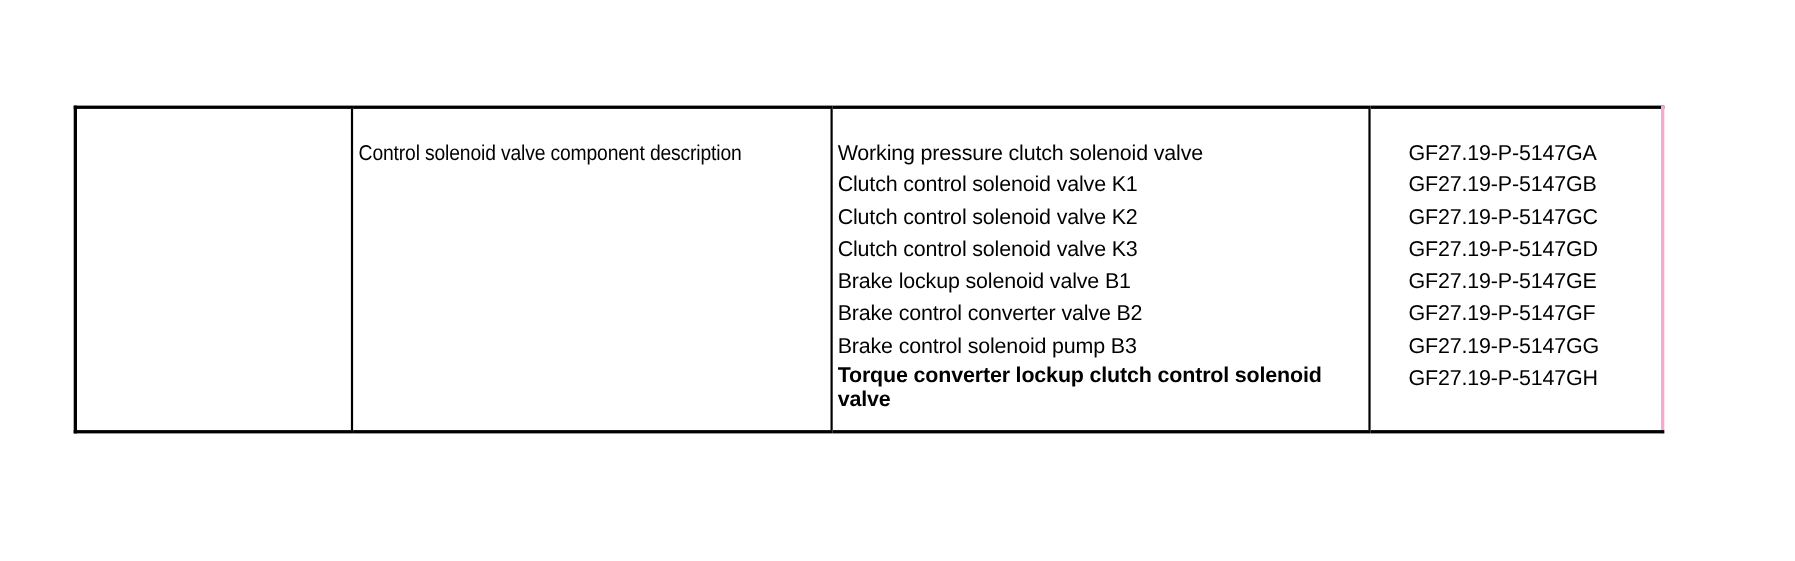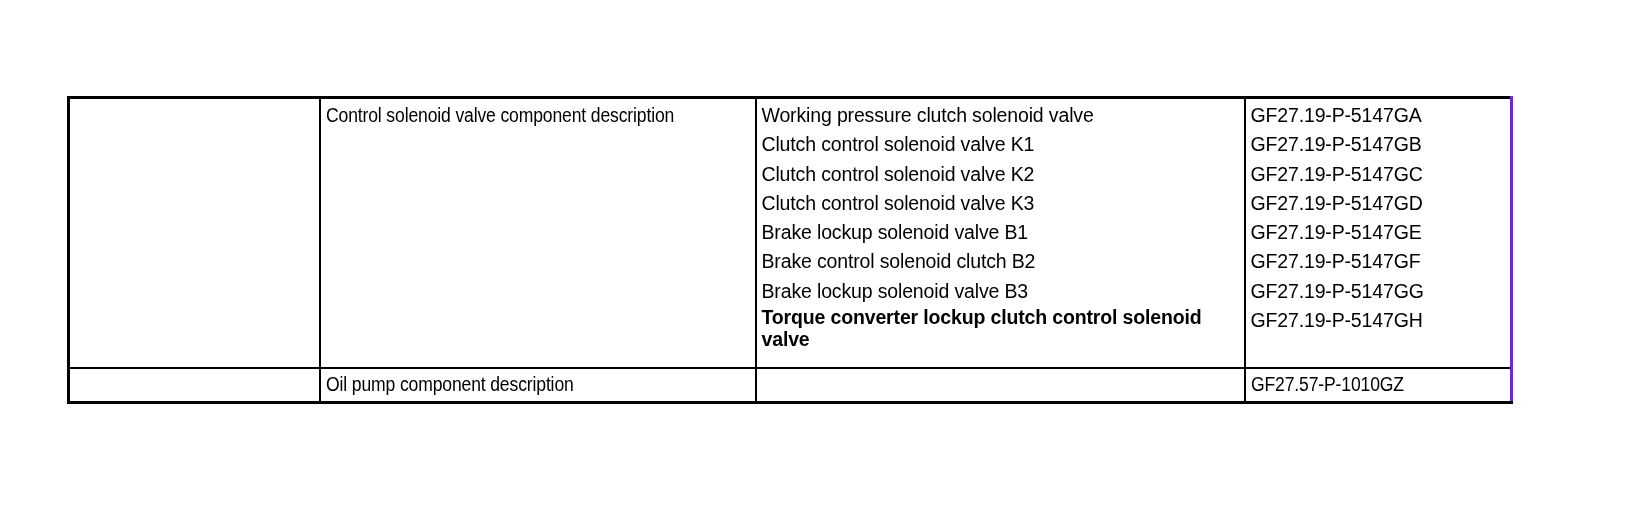--- a/index.html
+++ b/index.html
@@ -32,31 +32,32 @@
   table.spec-table td {
     border: 2px solid #000000;
     vertical-align: top;
     padding: 0;
     background: #ffffff;
   }
   
   table.spec-table tr:first-child td { border-top: 3px solid #000; }
   table.spec-table tr:last-child  td { border-bottom: 3px solid #000; }
   table.spec-table td:first-child  { border-left: 3px solid #000; }
-  table.spec-table td:last-child   { border-right: 3px solid #6d28d9; }
+  table.spec-table td:last-child   { border-right: 3px solid #f9a8d4; padding-left: 30px; }
 
   
   .col-blank { width: 251px; }
   .col-label { width: 436px; }
   .col-desc  { width: 489px; }
   .col-ref   { width: 267px; }
 
   
   .cell-pad {
     padding: 2px 0 4px 5px;
+    margin-top: 24px;
   }
   .txt {
     font-family: "Liberation Sans", sans-serif;
     font-size: 19.5px;
     line-height: 29.3px;
     letter-spacing: -0.15px;
     transform: scaleX(0.90);
     transform-origin: left top;
     white-space: nowrap;
     color: #000;
@@ -111,22 +112,22 @@
         </td>
 
         <td>
           <div class="cell-pad">
             <ul class="list">
               <li><span class="txt">Working pressure clutch solenoid valve</span></li>
               <li><span class="txt">Clutch control solenoid valve K1</span></li>
               <li><span class="txt">Clutch control solenoid valve K2</span></li>
               <li><span class="txt">Clutch control solenoid valve K3</span></li>
               <li><span class="txt">Brake lockup solenoid valve B1</span></li>
-              <li><span class="txt">Brake control solenoid clutch B2</span></li>
-              <li><span class="txt">Brake lockup solenoid valve B3</span></li>
+              <li><span class="txt">Brake control converter valve B2</span></li>
+              <li><span class="txt">Brake control solenoid pump B3</span></li>
               <li><span class="txt wrap first-wrapline">Torque converter lockup clutch control solenoid valve</span></li>
             </ul>
           </div>
         </td>
 
         <td>
           <div class="cell-pad">
             <ul class="list">
               <li><span class="txt">GF27.19-P-5147GA</span></li>
               <li><span class="txt">GF27.19-P-5147GB</span></li>
@@ -134,42 +135,16 @@
               <li><span class="txt">GF27.19-P-5147GD</span></li>
               <li><span class="txt">GF27.19-P-5147GE</span></li>
               <li><span class="txt">GF27.19-P-5147GF</span></li>
               <li><span class="txt">GF27.19-P-5147GG</span></li>
               <li><span class="txt">GF27.19-P-5147GH</span></li>
             </ul>
           </div>
         </td>
       </tr>
 
-      <tr class="row-short">
-
-        <td class="blank-cell">
-          <div class="cell-pad">
-            <div class="txt"></div>
-          </div>
-        </td>
-
-        <td>
-          <div class="cell-pad">
-            <div class="txt">Oil pump component description</div>
-          </div>
-        </td>
-
-        <td>
-          <div class="cell-pad">
-            <div class="txt"></div>
-          </div>
-        </td>
-
-        <td>
-          <div class="cell-pad">
-            <div class="txt">GF27.57-P-1010GZ</div>
-          </div>
-        </td>
-      </tr>
 
     </tbody>
   </table>
 </div>
 
 </body></html>

